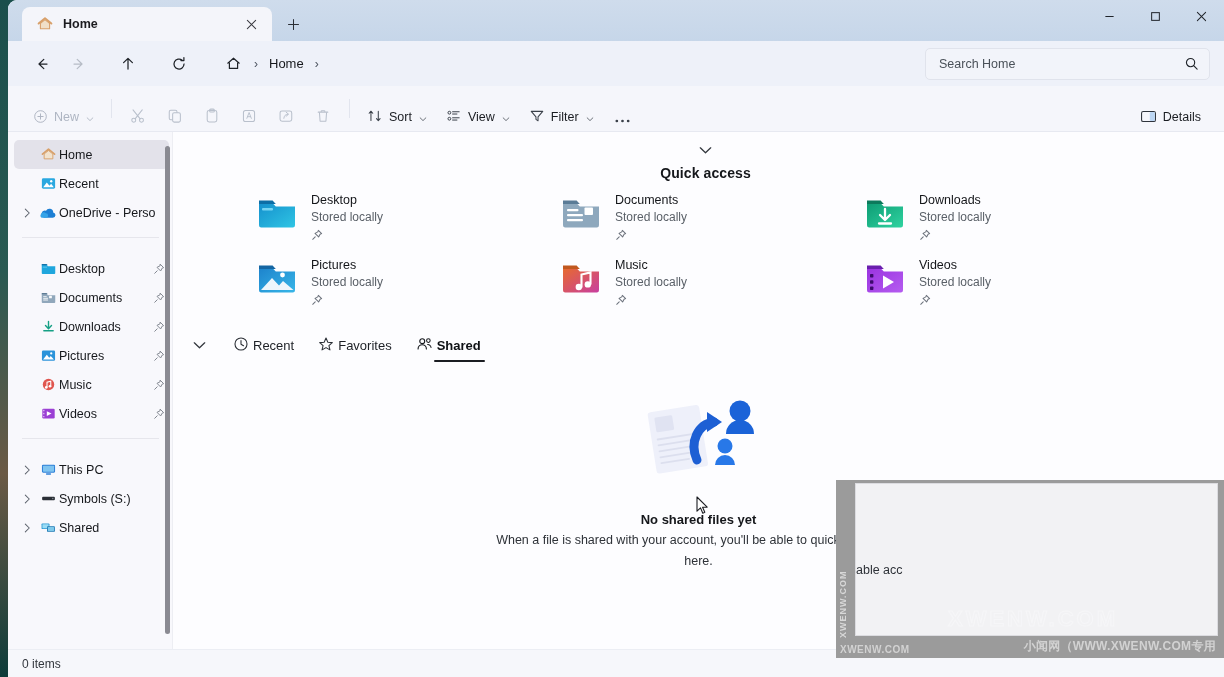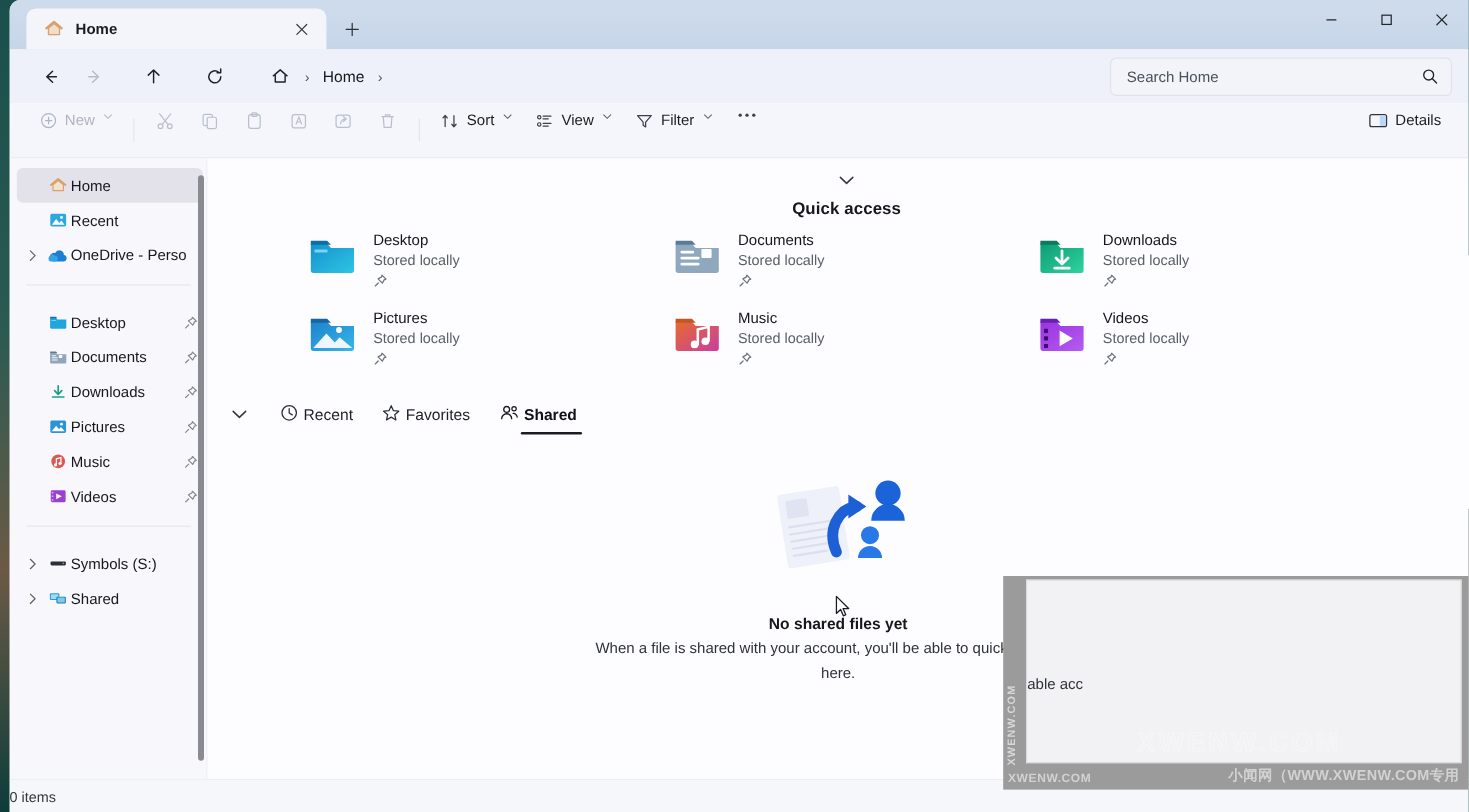--- a/index.html
+++ b/index.html
@@ -128,21 +128,21 @@
   .cmdbar {
     flex: 0 0 46px; height: 46px;
     background: #f5f6fb;
     border-bottom: 1px solid #e7e9f1;
     display: flex; align-items: center;
     padding: 0 10px 0 16px;
     gap: 1px;
   }
   .cmd {
     height: 31px; border-radius: 5px;
-    display: flex; align-items: flex-start; gap: 6px;
+    display: flex; align-items: flex-end; gap: 6px;
     padding: 0 9px;
     color: #aeb5c2;
     font-size: 12.5px;
     white-space: nowrap;
   }
   .cmd .ci { display: flex; align-items: center; }
   .cmd .chev { font-size: 8px; color: #aeb5c2; margin-left: 1px; }
   .cmd.enabled { color: #1a1d22; }
   .cmd.enabled .chev { color: #4a5058; }
   .cmd.iconbtn { padding: 0 10px; }
@@ -280,20 +280,21 @@
     width: 420px; text-align: center;
     font-size: 12.5px; color: #2e3238; line-height: 21px;
   }
 
   
   .statusbar {
     flex: 0 0 28px; height: 28px;
     background: #f6f7fb;
     border-top: 1px solid #eceef4;
     display: flex; align-items: center;
+    padding-left: 14px;
   }
   .status-text { font-size: 12px; color: #32363d; }
 
   
   .wm-panel {
     position: absolute;
     left: 836px; top: 480px;
     width: 388px; height: 178px;
     background: #9b9b9b;
     overflow: hidden;
@@ -729,20 +730,35 @@
           <span class="pin">
             <svg viewBox="0 0 14 14" width="12" height="12">
                 <path d="M8.6 1.6 L12.4 5.4 L10.6 6.1 L8.9 9.3 L4.7 5.1 L7.9 3.4 Z M4.9 9.1 L2 12" fill="none" stroke="#6d737d" stroke-width="1.15" stroke-linejoin="round" stroke-linecap="round"></path>
               </svg>
           </span>
         </div>
 
         <div class="nav-sep"></div>
         <div class="nav-gap"></div>
 
+        <div class="navitem">
+          <span class="expander">
+            <svg viewBox="0 0 8 11" width="7" height="10">
+                <path d="M1.5 1 L6 5.5 L1.5 10" fill="none" stroke="#5c626c" stroke-width="1.15" stroke-linecap="round" stroke-linejoin="round"></path>
+              </svg>
+          </span>
+          <span class="nicon">
+            <svg viewBox="0 0 18 16" width="17" height="15">
+              <rect x="2" y="2.8" width="14" height="8.6" rx="1.2" fill="#2f80d8"></rect>
+              <rect x="3.1" y="3.9" width="11.8" height="6.4" rx=".6" fill="#7fc4f0"></rect>
+              <rect x="6.3" y="12" width="5.4" height="1.5" rx=".5" fill="#2f80d8"></rect>
+            </svg>
+          </span>
+          <span class="nlabel">This PC</span>
+        </div>
 
         <div class="navitem">
           <span class="expander">
             <svg viewBox="0 0 8 11" width="7" height="10">
                 <path d="M1.5 1 L6 5.5 L1.5 10" fill="none" stroke="#5c626c" stroke-width="1.15" stroke-linecap="round" stroke-linejoin="round"></path>
               </svg>
           </span>
           <span class="nicon">
             <svg viewBox="0 0 18 16" width="17" height="15">
               <rect x="2.2" y="6.2" width="13.6" height="3.6" rx="1" fill="#2b2f36"></rect>

